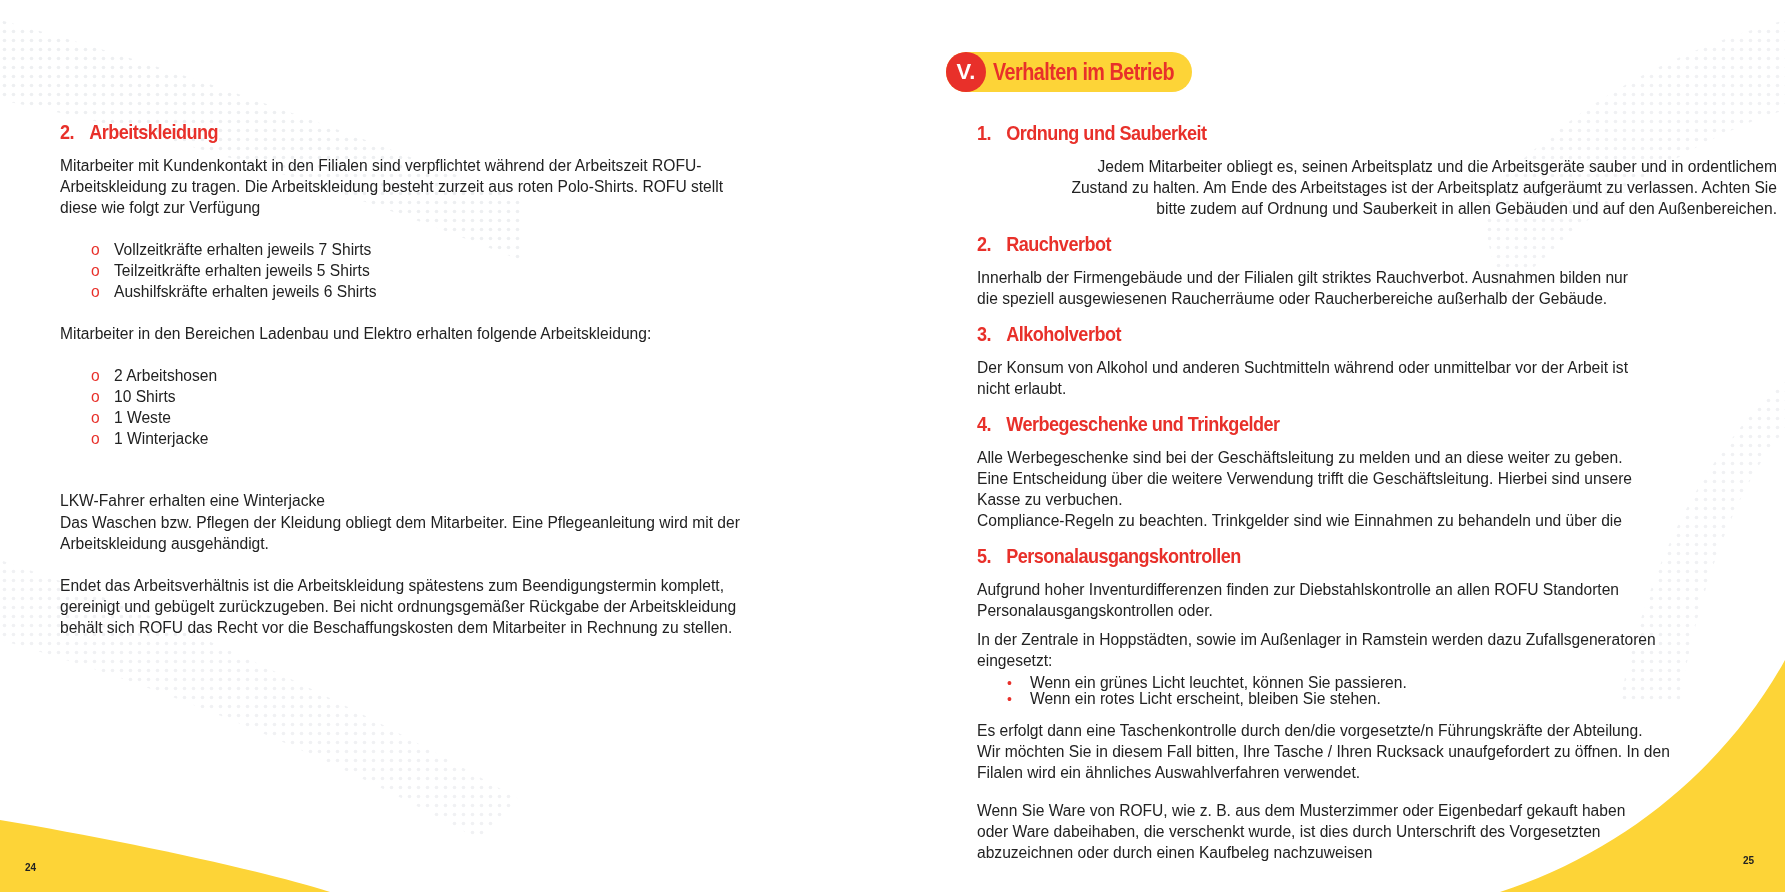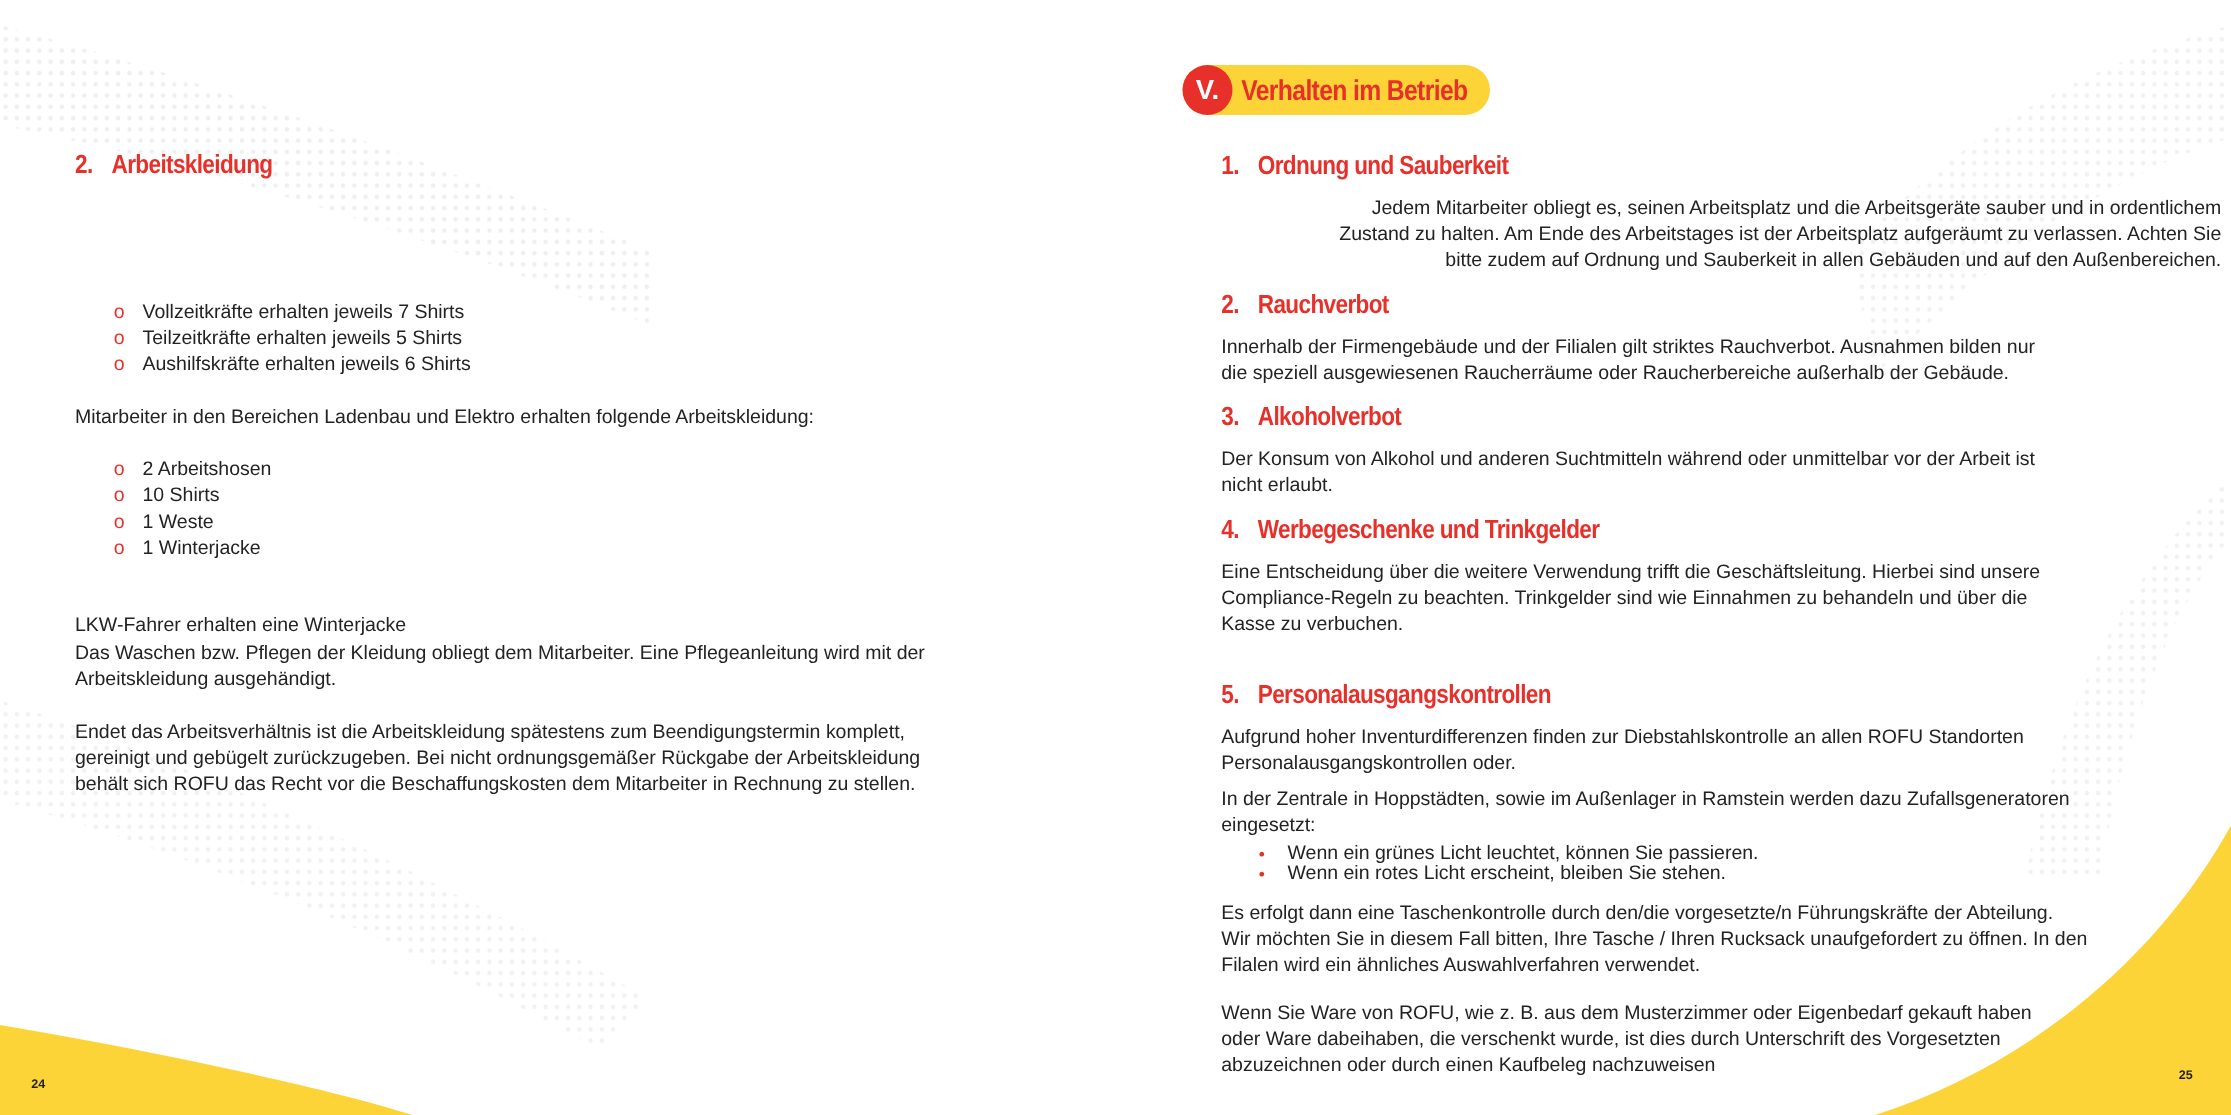--- a/index.html
+++ b/index.html
@@ -68,20 +68,25 @@
     <path d="M1785,380 C1700,460 1650,560 1620,700 L1680,700 C1700,580 1740,480 1785,430 Z" fill="url(#dots)" opacity="0.7"></path>
     <path d="M0,820 C120,840 260,870 330,892 L0,892 Z" fill="#fdd437"></path>
     <path d="M1785,660 C1730,760 1630,850 1500,892 L1785,892 Z" fill="#fdd437"></path>
   </svg>
 
   <div class="page page-left">
     <h2 class="h2" style="left:60px; top:120px;">
       <span class="num">2.</span><span>Arbeitskleidung</span>
     </h2>
 
+    <div class="txt" style="left:60px; top:155px; width:780px;">
+      <p>Mitarbeiter mit Kundenkontakt in den Filialen sind verpflichtet während der Arbeitszeit ROFU-</p>
+      <p>Arbeitskleidung zu tragen. Die Arbeitskleidung besteht zurzeit aus roten Polo-Shirts. ROFU stellt</p>
+      <p>diese wie folgt zur Verfügung</p>
+    </div>
 
     <ul class="list" style="left:91px; top:239px;">
       <li><span class="bul">o</span><span>Vollzeitkräfte erhalten jeweils 7 Shirts</span></li>
       <li><span class="bul">o</span><span>Teilzeitkräfte erhalten jeweils 5 Shirts</span></li>
       <li><span class="bul">o</span><span>Aushilfskräfte erhalten jeweils 6 Shirts</span></li>
     </ul>
 
     <div class="txt" style="left:60px; top:323px;">
       <p>Mitarbeiter in den Bereichen Ladenbau und Elektro erhalten folgende Arbeitskleidung:</p>
     </div>
@@ -139,23 +144,24 @@
     </h2>
     <div class="txt" style="left:84px; top:357px; width:800px;">
       <p>Der Konsum von Alkohol und anderen Suchtmitteln während oder unmittelbar vor der Arbeit ist</p>
       <p>nicht erlaubt.</p>
     </div>
 
     <h2 class="h2" style="left:84px; top:412px;">
       <span class="num">4.</span><span>Werbegeschenke und Trinkgelder</span>
     </h2>
     <div class="txt" style="left:84px; top:447px; width:800px;">
+      <p>Alle Werbegeschenke sind bei der Geschäftsleitung zu melden und an diese weiter zu geben.</p>
       <p>Eine Entscheidung über die weitere Verwendung trifft die Geschäftsleitung. Hierbei sind unsere</p>
+      <p>Kasse zu verbuchen.</p>
       <p>Compliance-Regeln zu beachten. Trinkgelder sind wie Einnahmen zu behandeln und über die</p>
-      <p>Kasse zu verbuchen.</p>
     </div>
 
     <h2 class="h2" style="left:84px; top:544px;">
       <span class="num">5.</span><span>Personalausgangskontrollen</span>
     </h2>
     <div class="txt" style="left:84px; top:579px; width:800px;">
       <p>Aufgrund hoher Inventurdifferenzen finden zur Diebstahlskontrolle an allen ROFU Standorten</p>
       <p>Personalausgangskontrollen oder.</p>
     </div>
     <div class="txt" style="left:84px; top:629px; width:800px;">

